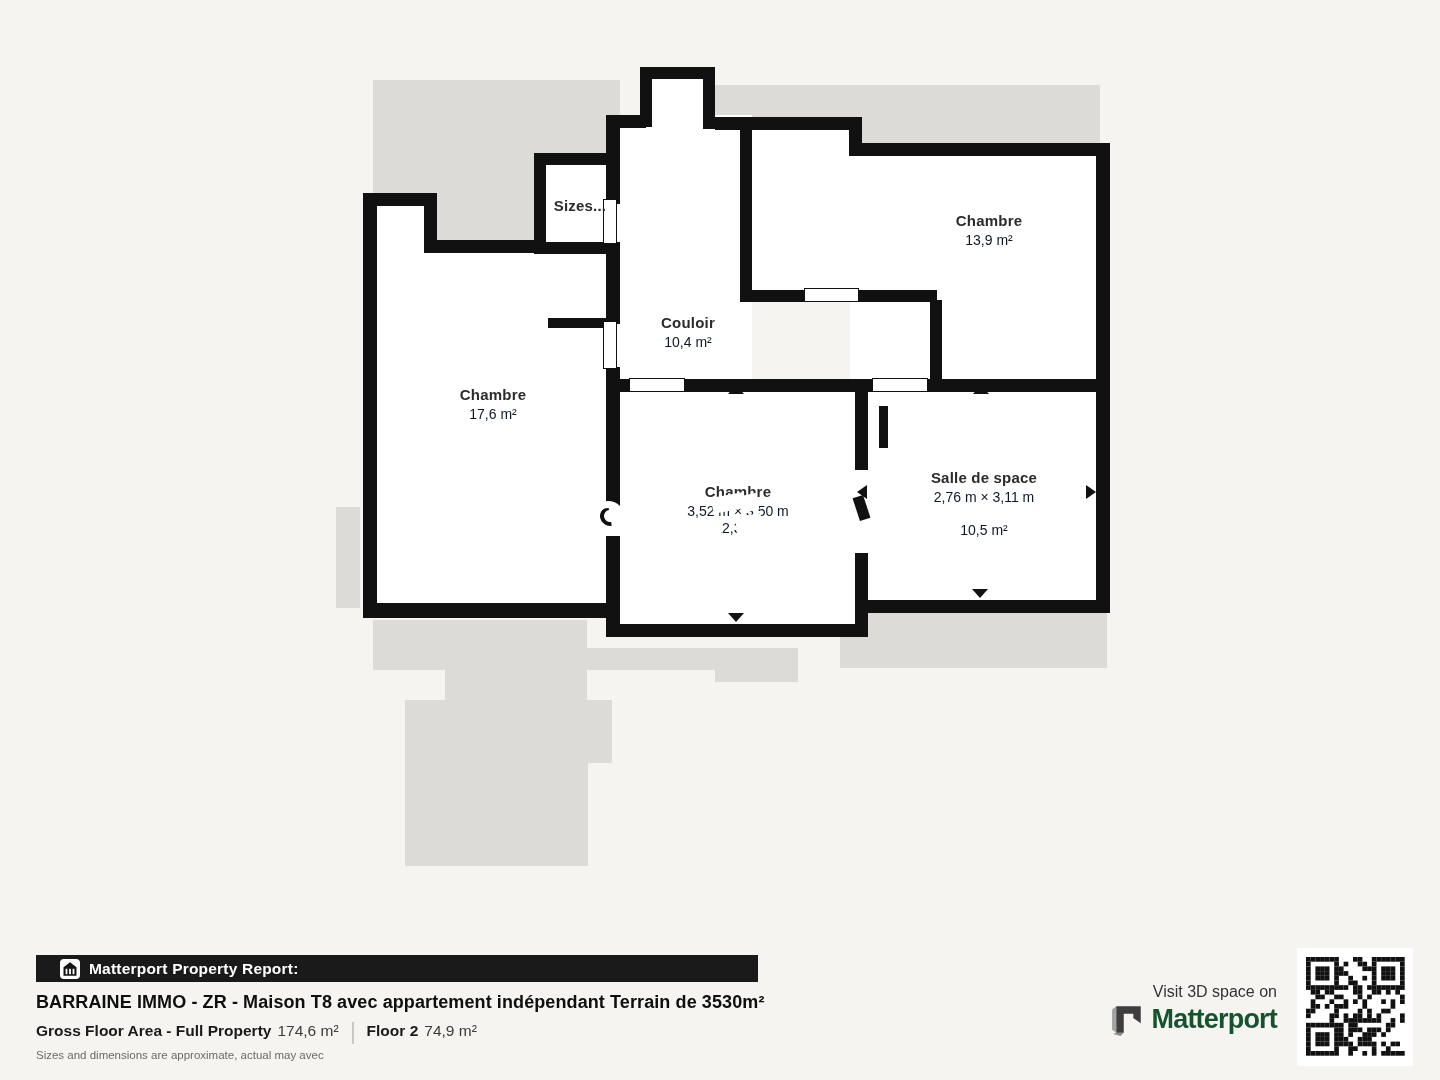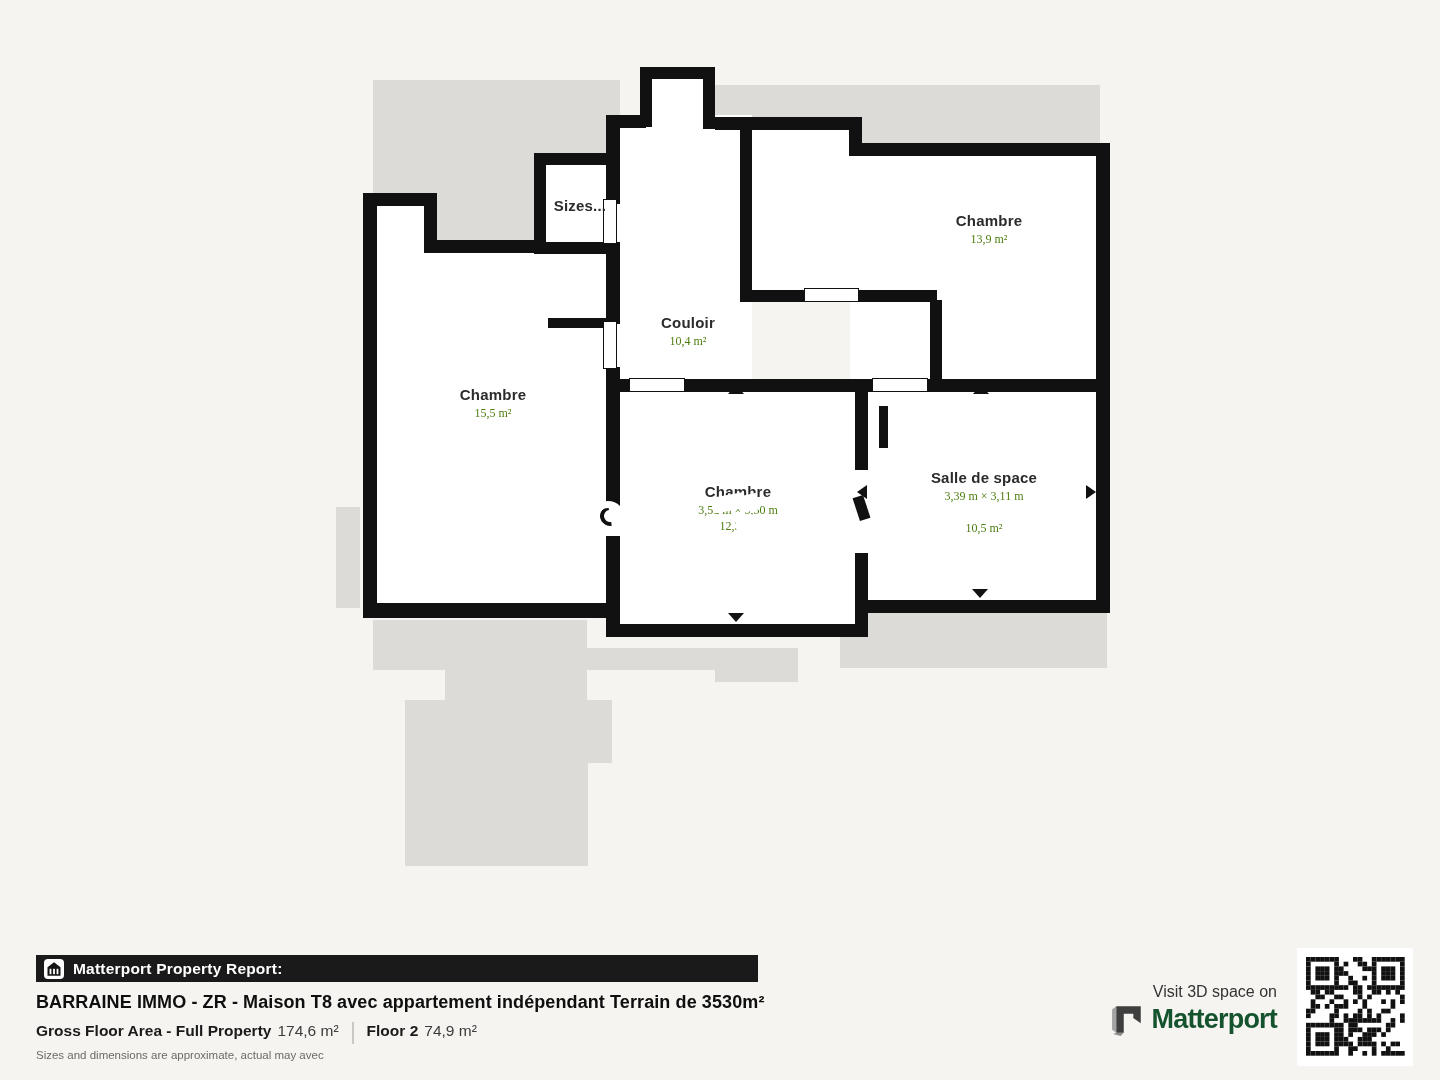--- a/index.html
+++ b/index.html
@@ -14,29 +14,29 @@
   .white{position:absolute;background:#ffffff;}
   .wall{position:absolute;background:#111111;}
   .door{position:absolute;background:#ffffff;border:1px solid #111;box-sizing:border-box;}
   .tri{position:absolute;width:0;height:0;}
   .tri-up{border-left:8px solid transparent;border-right:8px solid transparent;border-bottom:9px solid #111;}
   .tri-down{border-left:8px solid transparent;border-right:8px solid transparent;border-top:9px solid #111;}
   .tri-left{border-top:7px solid transparent;border-bottom:7px solid transparent;border-right:10px solid #111;}
   .tri-right{border-top:7px solid transparent;border-bottom:7px solid transparent;border-left:10px solid #111;}
   .roomlabel{position:absolute;transform:translateX(-50%);text-align:center;white-space:nowrap;}
   .rname{font-weight:bold;font-size:15px;color:#2b2b2b;letter-spacing:.2px;}
-  .rdim{font-size:12px;color:#4d7c0f;margin-top:3px;font-family:Liberation Serif, serif;}
+  .rdim{font-size:14px;color:#0f172a;margin-top:3px;}
   .wm-bar{position:absolute;background:#ffffff;}
   .wm-ring{position:absolute;width:34px;height:34px;border:7px solid #ffffff;border-radius:50%;box-sizing:border-box;}
   .wm-arc{position:absolute;width:20px;height:20px;border:4px solid transparent;border-left-color:#111;border-bottom-color:#111;border-radius:50%;transform:rotate(35deg);box-sizing:border-box;}
 
   
   .footer-bar{
     position:absolute;left:36px;top:955px;width:722px;height:27px;
-    background:#1a1a1a;display:flex;align-items:center;padding-left:8px;box-sizing:border-box;
+    background:#1a1a1a;display:flex;align-items:center;padding-left:24px;box-sizing:border-box;
   }
   .footer-bar-label{color:#ffffff;font-weight:bold;font-size:15.5px;margin-left:9px;letter-spacing:.2px;}
   .report-title{position:absolute;left:36px;top:992px;font-size:18px;font-weight:bold;color:#0f0f0f;letter-spacing:.1px;}
   .area-line{position:absolute;left:36px;top:1022px;display:flex;align-items:flex-start;font-size:15.5px;color:#1a1a1a;}
   .area-line .lbl{font-weight:bold;}
   .area-line .val{font-weight:normal;color:#3c3c3c;margin-left:6px;}
   .area-divider{width:2px;height:22px;background:#c9c8c6;margin:0 13px;}
   .disclaimer{position:absolute;left:36px;top:1049px;font-size:11.5px;color:#6b6a68;}
   .visit-label{position:absolute;top:983px;right:163px;font-size:16px;color:#333;}
   .brand-row{position:absolute;top:1002px;right:163px;display:flex;align-items:center;}
@@ -111,41 +111,41 @@
 
   <div class="tri tri-up" style="left:728px;top:385px;"></div>
   <div class="tri tri-up" style="left:973px;top:385px;"></div>
   <div class="tri tri-down" style="left:728px;top:613px;"></div>
   <div class="tri tri-down" style="left:972px;top:589px;"></div>
   <div class="tri tri-left" style="left:857px;top:485px;"></div>
   <div class="tri tri-right" style="left:1086px;top:485px;"></div>
 
   <div class="roomlabel" style="left:493px;top:386px;">
     <div class="rname">Chambre</div>
-    <div class="rdim">15,5 m²</div>
+    <div class="rdim">17,6 m²</div>
   </div>
   <div class="roomlabel" style="left:580px;top:197px;">
     <div class="rname">Sizes...</div>
   </div>
   <div class="roomlabel" style="left:688px;top:314px;">
     <div class="rname">Couloir</div>
     <div class="rdim">10,4 m²</div>
   </div>
   <div class="roomlabel" style="left:989px;top:212px;">
     <div class="rname">Chambre</div>
     <div class="rdim">13,9 m²</div>
   </div>
   <div class="roomlabel" style="left:738px;top:483px;">
     <div class="rname">Chambre</div>
     <div class="rdim">3,52 m × 3,50 m</div>
     <div class="rdim" style="margin-top:1px;">12,3 m²</div>
   </div>
   <div class="roomlabel" style="left:984px;top:469px;">
     <div class="rname">Salle de space</div>
-    <div class="rdim">3,39 m × 3,11 m</div>
+    <div class="rdim">2,76 m × 3,11 m</div>
     <div class="rdim" style="margin-top:17px;">10,5 m²</div>
   </div>
 
   <div class="wm-arc" style="left:600px;top:506px;"></div>
   <div class="wm-ring" style="left:591px;top:501px;"></div>
   <div class="wm-bar" style="left:712px;top:495px;width:32px;height:16px;transform:rotate(-10deg);"></div>
   <div class="wm-bar" style="left:744px;top:494px;width:14px;height:17px;transform:rotate(-12deg);"></div>
   <div class="wm-bar" style="left:708px;top:516px;width:13px;height:18px;"></div>
   <div class="wm-bar" style="left:736px;top:515px;width:26px;height:19px;transform:rotate(-8deg);"></div>
   <div class="wm-bar" style="left:845px;top:524px;width:26px;height:26px;transform:rotate(-15deg);"></div>

